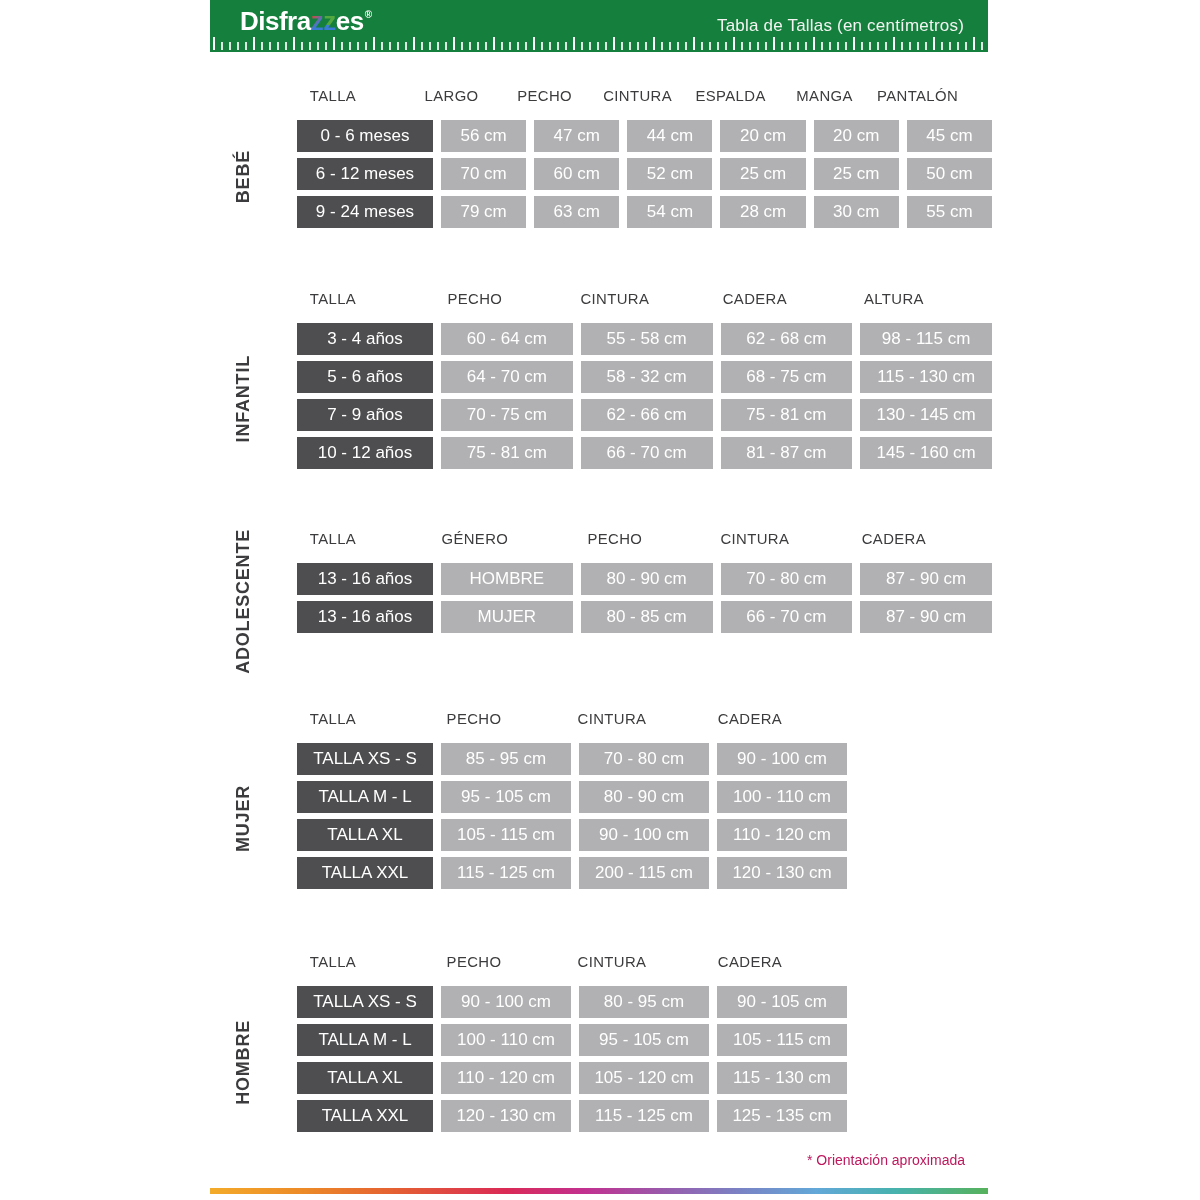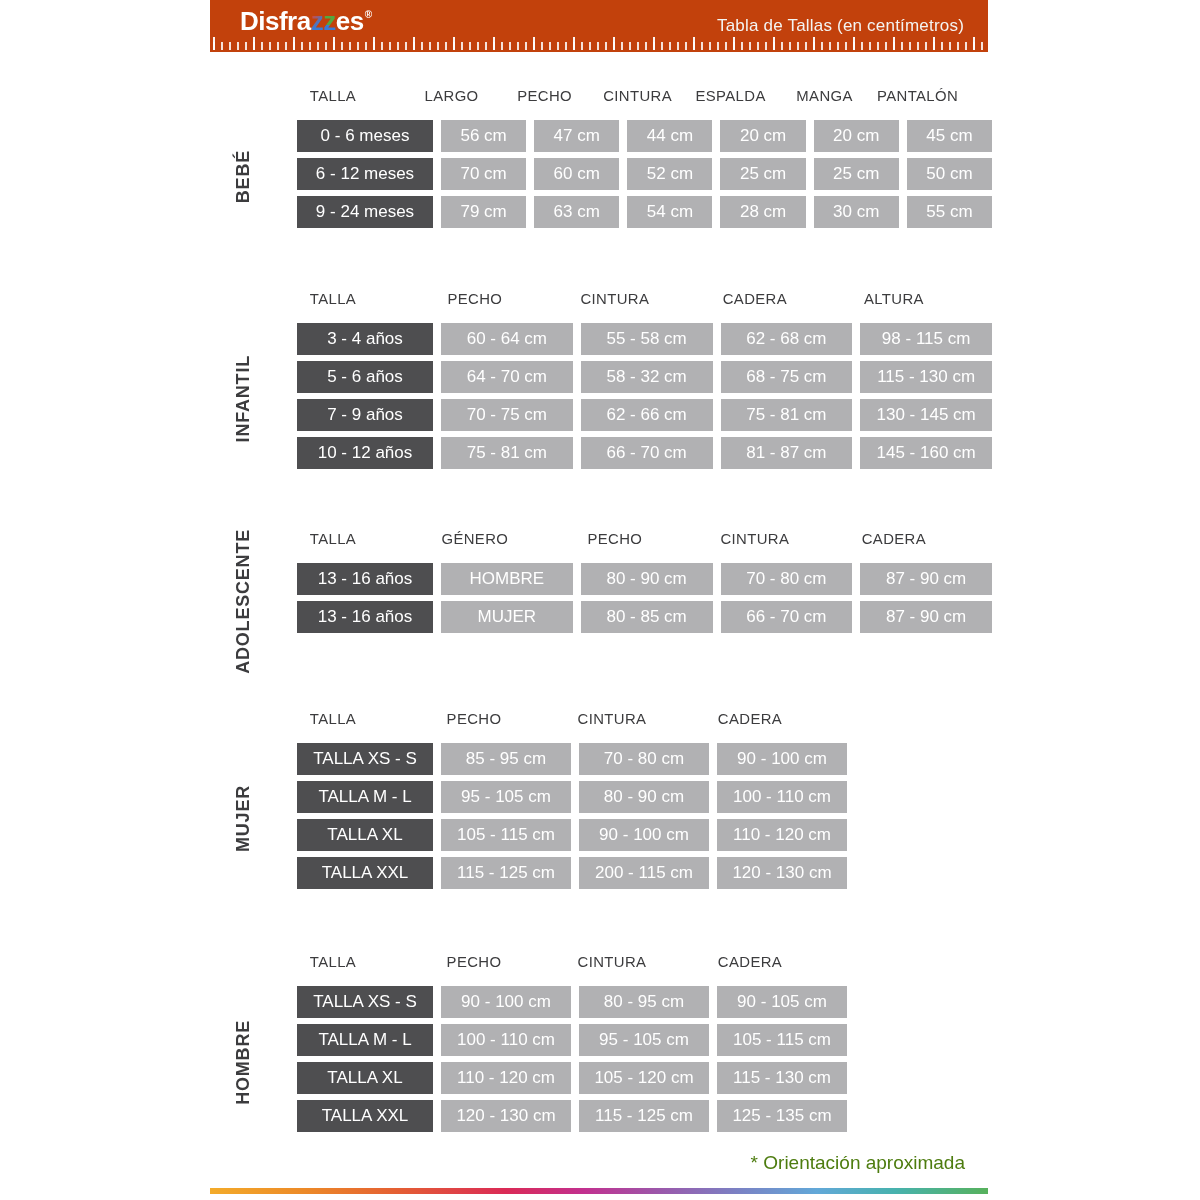--- a/index.html
+++ b/index.html
@@ -3,21 +3,21 @@
 <meta charset="utf-8">
 <style>
   html,body{margin:0;padding:0;background:#fff;}
   .page{
     position:relative;width:1200px;height:1200px;background:#ffffff;
     font-family:"Liberation Sans",sans-serif;overflow:hidden;
   }
   
   .topbar{
     position:absolute;left:210px;top:0;width:778px;height:52px;
-    background:#c2410c;
+    background:#15803d;
   }
   .logo{
     position:absolute;left:30px;top:6px;
     font-size:26px;font-weight:bold;color:#ffffff;letter-spacing:-0.5px;
     white-space:nowrap;
   }
   .logo .zc{
     -webkit-background-clip:text;background-clip:text;color:transparent;
     font-weight:bold;
   }
@@ -61,21 +61,21 @@
     display:flex;align-items:center;justify-content:center;overflow:visible;
   }
   .side-label span{
     writing-mode:vertical-rl;transform:rotate(180deg);
     font-weight:bold;font-size:18px;letter-spacing:0.8px;color:#3c3c3e;
     white-space:nowrap;
   }
   
   .footnote{
     position:absolute;right:235px;top:1152px;
-    font-size:19px;color:#4d7c0f;white-space:nowrap;
+    font-size:14px;color:#be185d;white-space:nowrap;
   }
   .rainbow-bar{
     position:absolute;left:210px;top:1188px;width:778px;height:6px;
     background:linear-gradient(90deg,
       #f3ab2a 0%,#ec8a28 12%,#e45f33 24%,#da2a56 38%,#c2308f 48%,
       #9a59ab 58%,#7a82c4 68%,#62a8d8 78%,#47b2ae 88%,#57b15c 100%);
   }
 </style>
 </head>
 <body>

